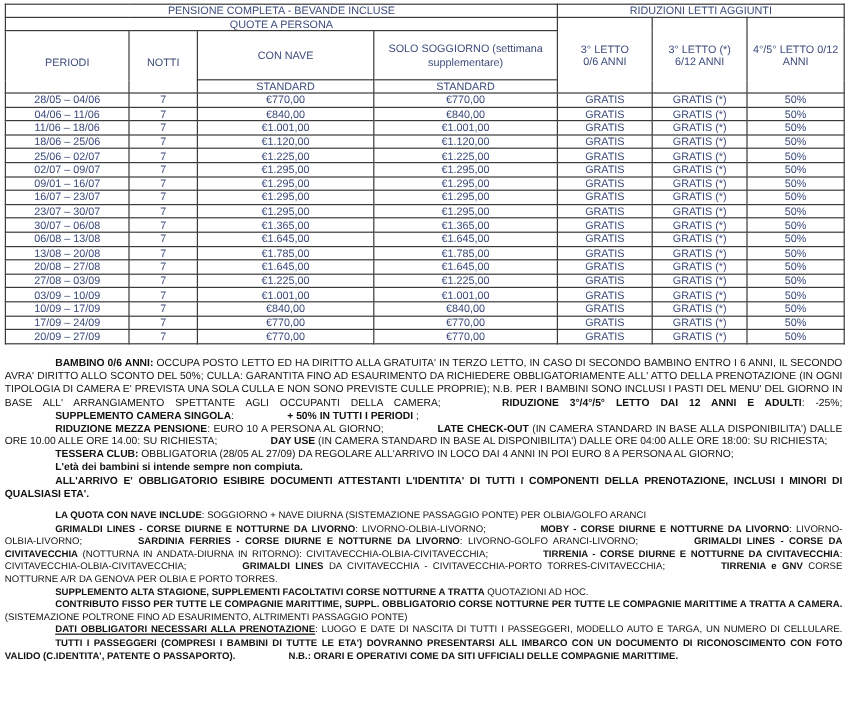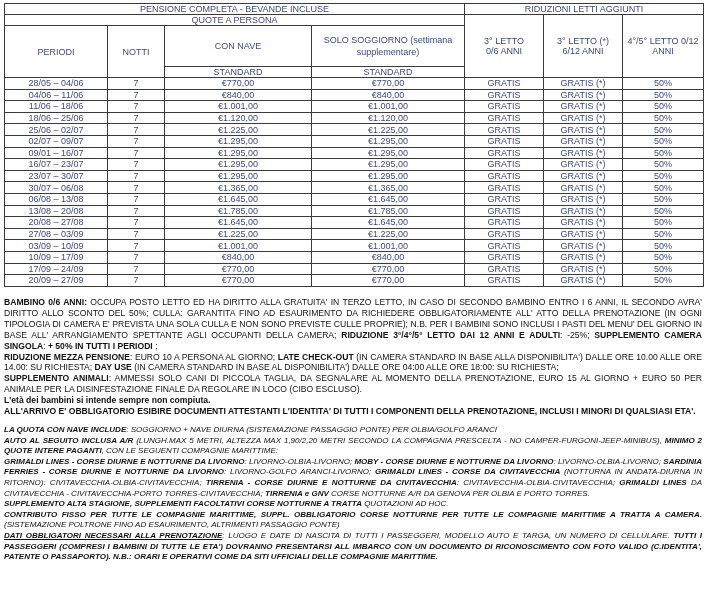--- a/index.html
+++ b/index.html
@@ -8,24 +8,24 @@
   table.rates { position: absolute; left: 4px; top: 3px; border-collapse: collapse;
                 table-layout: fixed; width: 699px; }
   table.rates td { border: 1px solid #3a3a3a; text-align: center; vertical-align: middle;
                    font-size: 9px; color: #3b4a7a; padding: 0; line-height: 10px; height: 10px; }
   table.rates td.hdr { color: #3b4a7a; }
   table.rates td.hdr-big { height: 50px; line-height: 12px; }
   table.rates tr.data td { height: 10.6px; }
   .notes { position: absolute; left: 4px; top: 297px; width: 698px; font-size: 8.6px;
            line-height: 10.9px; color: #111; }
   .notes p { margin: 0; text-align: justify; }
-  .notes b { font-weight: bold; }
+  .notes b { font-weight: bold; margin-left: 42px; }
   .notes .u { text-decoration: underline; }
   .notes .gap { height: 8px; }
-  .notes .small { font-size: 8px; line-height: 10.6px; font-style: italic; }
+  .notes .small { font-size: 8px; line-height: 10.6px; }
 </style>
 </head>
 <body>
 
 <table class="rates">
   <colgroup>
     <col style="width:103px">
       <col style="width:57px">
       <col style="width:147px">
       <col style="width:153px">
@@ -219,23 +219,22 @@
         <td>GRATIS</td>
         <td>GRATIS (*)</td>
         <td>50%</td>
       </tr>
     </tbody>
 </table>
 
 <div class="notes">
   <p><b>BAMBINO 0/6  ANNI: </b><span>OCCUPA POSTO LETTO ED HA DIRITTO ALLA GRATUITA' IN TERZO LETTO, IN CASO DI SECONDO BAMBINO ENTRO I 6 ANNI, IL SECONDO AVRA' DIRITTO ALLO SCONTO DEL 50%; CULLA: GARANTITA FINO AD ESAURIMENTO DA RICHIEDERE OBBLIGATORIAMENTE ALL' ATTO DELLA PRENOTAZIONE (IN OGNI TIPOLOGIA DI CAMERA E' PREVISTA UNA SOLA CULLA E NON SONO PREVISTE CULLE PROPRIE);   N.B. PER I BAMBINI SONO INCLUSI I PASTI DEL MENU' DEL GIORNO IN BASE ALL'  ARRANGIAMENTO SPETTANTE AGLI OCCUPANTI DELLA CAMERA;  </span><b>RIDUZIONE 3°/4°/5° LETTO DAI 12 ANNI E ADULTI</b><span>: -25%; </span><b>SUPPLEMENTO CAMERA SINGOLA</b><span>: </span><b>+ 50% IN TUTTI I PERIODI</b><span> ;</span></p>
   <p><b>RIDUZIONE MEZZA PENSIONE</b><span>: EURO 10 A PERSONA AL GIORNO; </span><b>LATE CHECK-OUT</b><span> (IN CAMERA STANDARD IN BASE ALLA DISPONIBILITA') DALLE ORE 10.00 ALLE ORE 14.00: SU RICHIESTA; </span><b>DAY USE</b><span> (IN CAMERA STANDARD IN BASE AL DISPONIBILITA') DALLE ORE 04:00 ALLE ORE 18:00: SU RICHIESTA;</span></p>
-  <p><b>SUPPLEMENTO  ANIMALI</b><span>: AMMESSI  SOLO CANI DI PICCOLA TAGLIA, DA SEGNALARE AL MOMENTO DELLA PRENOTAZIONE, EURO 15 AL GIORNO + EURO 50 PER  ANIMALE PER  LA DISINFESTAZIONE FINALE DA REGOLARE IN LOCO (CIBO ESCLUSO).</span></p>
+  <p><b>TESSERA CLUB:</b><span> OBBLIGATORIA (28/05 AL 27/09) DA REGOLARE ALL'ARRIVO  IN LOCO DAI 4 ANNI IN POI EURO 8 A PERSONA AL GIORNO;</span></p>
   <p><b>L'età dei bambini si  intende sempre non compiuta.</b></p>
   <p><b>ALL'ARRIVO E' OBBLIGATORIO ESIBIRE DOCUMENTI ATTESTANTI L'IDENTITA' DI TUTTI I COMPONENTI DELLA PRENOTAZIONE, INCLUSI I MINORI DI QUALSIASI ETA'.</b></p>
   <div class="gap"></div>
   <p class="small"><b>LA QUOTA CON NAVE INCLUDE</b><span>: SOGGIORNO + NAVE DIURNA (SISTEMAZIONE PASSAGGIO PONTE) PER OLBIA/GOLFO ARANCI</span></p>
-  <p class="small"><b>AUTO AL SEGUITO INCLUSA A/R</b><span> (LUNGH.MAX 5 METRI, ALTEZZA MAX 1,90/2,20 METRI SECONDO LA COMPAGNIA PRESCELTA - NO CAMPER-FURGONI-JEEP-MINIBUS), </span><b>MINIMO 2 QUOTE INTERE PAGANTI</b><span>, CON LE SEGUENTI COMPAGNIE MARITTIME:</span></p>
   <p class="small"><b>GRIMALDI LINES - CORSE DIURNE E NOTTURNE DA LIVORNO</b><span>: LIVORNO-OLBIA-LIVORNO; </span><b>MOBY - CORSE DIURNE E NOTTURNE DA LIVORNO</b><span>: LIVORNO-OLBIA-LIVORNO; </span><b>SARDINIA FERRIES - CORSE DIURNE E NOTTURNE DA LIVORNO</b><span>: LIVORNO-GOLFO ARANCI-LIVORNO; </span><b>GRIMALDI LINES - CORSE DA CIVITAVECCHIA</b><span> (NOTTURNA IN ANDATA-DIURNA IN RITORNO): CIVITAVECCHIA-OLBIA-CIVITAVECCHIA; </span><b>TIRRENIA - CORSE DIURNE E NOTTURNE DA CIVITAVECCHIA</b><span>: CIVITAVECCHIA-OLBIA-CIVITAVECCHIA; </span><b>GRIMALDI LINES</b><span> DA CIVITAVECCHIA -  CIVITAVECCHIA-PORTO TORRES-CIVITAVECCHIA; </span><b>TIRRENIA e GNV</b><span> CORSE NOTTURNE A/R DA GENOVA PER OLBIA E PORTO TORRES.</span></p>
   <p class="small"><b>SUPPLEMENTO ALTA STAGIONE, SUPPLEMENTI FACOLTATIVI CORSE NOTTURNE A TRATTA</b><span> QUOTAZIONI AD HOC.</span></p>
   <p class="small"><b>CONTRIBUTO FISSO PER TUTTE LE COMPAGNIE MARITTIME, SUPPL. OBBLIGATORIO CORSE NOTTURNE PER TUTTE LE COMPAGNIE MARITTIME  A TRATTA A CAMERA.</b><span> (SISTEMAZIONE POLTRONE FINO AD ESAURIMENTO, ALTRIMENTI PASSAGGIO PONTE)</span></p>
   <p class="small"><b class="u">DATI OBBLIGATORI NECESSARI ALLA PRENOTAZIONE</b><span>: LUOGO E DATE DI NASCITA DI TUTTI I PASSEGGERI, MODELLO AUTO E TARGA, UN NUMERO DI CELLULARE. </span><b>TUTTI I PASSEGGERI (COMPRESI I BAMBINI DI TUTTE LE ETA') DOVRANNO PRESENTARSI ALL IMBARCO CON UN DOCUMENTO DI RICONOSCIMENTO CON FOTO VALIDO (C.IDENTITA', PATENTE O PASSAPORTO).</b><span> </span><b>N.B.: ORARI E OPERATIVI COME DA SITI UFFICIALI DELLE COMPAGNIE MARITTIME.</b></p>
 </div>
 
 </body></html>

